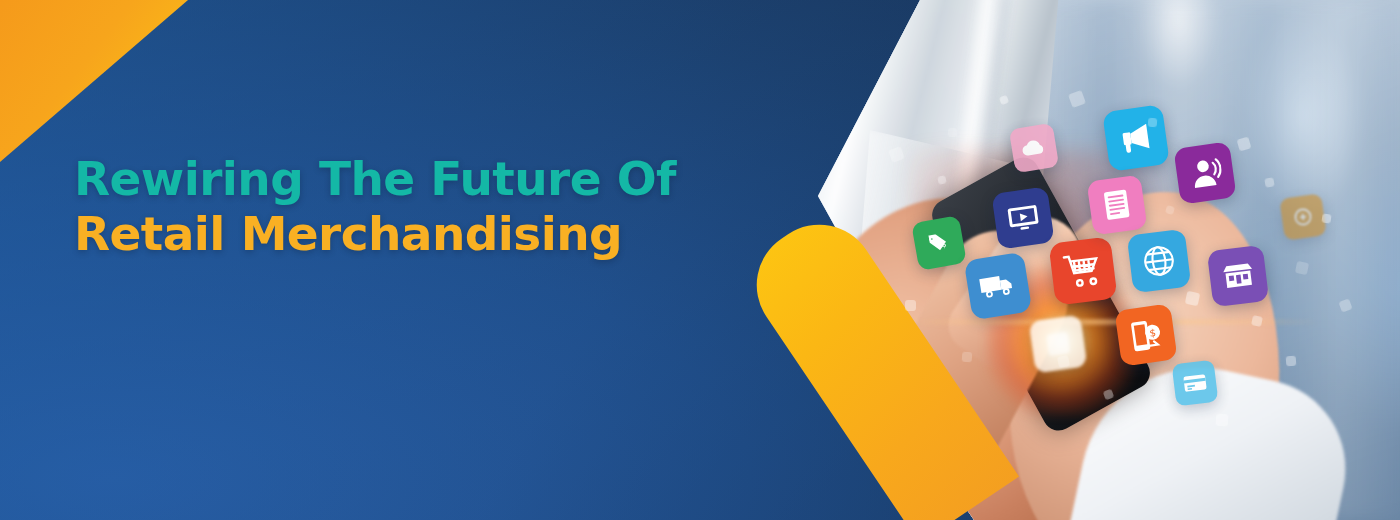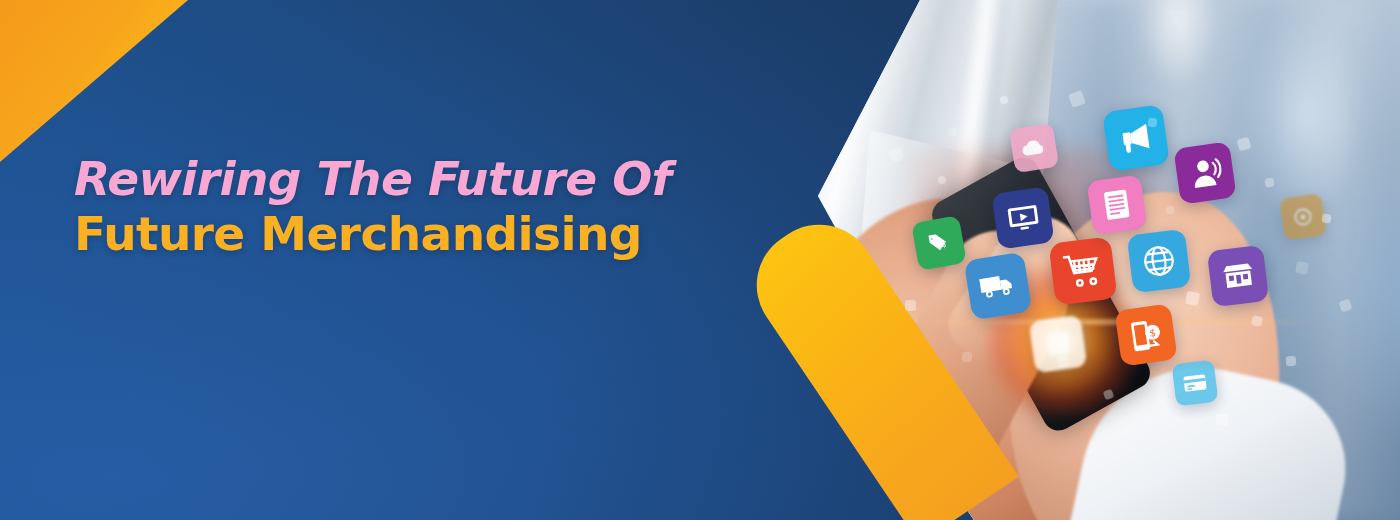--- a/index.html
+++ b/index.html
@@ -259,21 +259,21 @@
   }
   .headline .line {
     font-family: "DejaVu Sans", "Liberation Sans", sans-serif;
     font-weight: bold;
     font-size: 47px;
     line-height: 1.16;
     letter-spacing: -0.6px;
     white-space: nowrap;
     text-shadow: 0 2px 6px rgba(10,26,50,0.30);
   }
-  .line-1 { color: #f9a8d4; font-style: italic; }
+  .line-1 { color: #14b8a6; }
   .line-2 { color: #f9b023; }
   .line-3 { color: #f9b023; }
 </style>
 </head>
 <body>
 
 <div id="banner">
 
   <div class="bg-blue"></div>
   <div class="bg-blue-overlay"></div>
@@ -428,16 +428,16 @@
       <div class="glass-chip" style="left: 1322px; top: 214px; width: 9px; height: 9px; transform: rotate(8deg); opacity: 0.71;"></div>
       <div class="glass-chip" style="left: 1216px; top: 414px; width: 12px; height: 12px; transform: rotate(4deg); opacity: 0.64;"></div>
       <div class="glass-chip" style="left: 1286px; top: 356px; width: 10px; height: 10px; transform: rotate(-4deg); opacity: 0.65;"></div>
       <div class="glass-chip" style="left: 938px; top: 176px; width: 8px; height: 8px; transform: rotate(-12deg); opacity: 0.59;"></div>
       <div class="glass-chip" style="left: 1166px; top: 206px; width: 8px; height: 8px; transform: rotate(16deg); opacity: 0.35;"></div>
       <div class="glass-chip" style="left: 1340px; top: 300px; width: 11px; height: 11px; transform: rotate(-20deg); opacity: 0.5;"></div>
     </div>
 
   <div class="headline">
     <div class="line line-1">Rewiring The Future Of</div>
-    <div class="line line-2">Future Merchandising</div>
+    <div class="line line-2">Retail Merchandising</div>
   </div>
 
 </div>
 
 </body></html>

